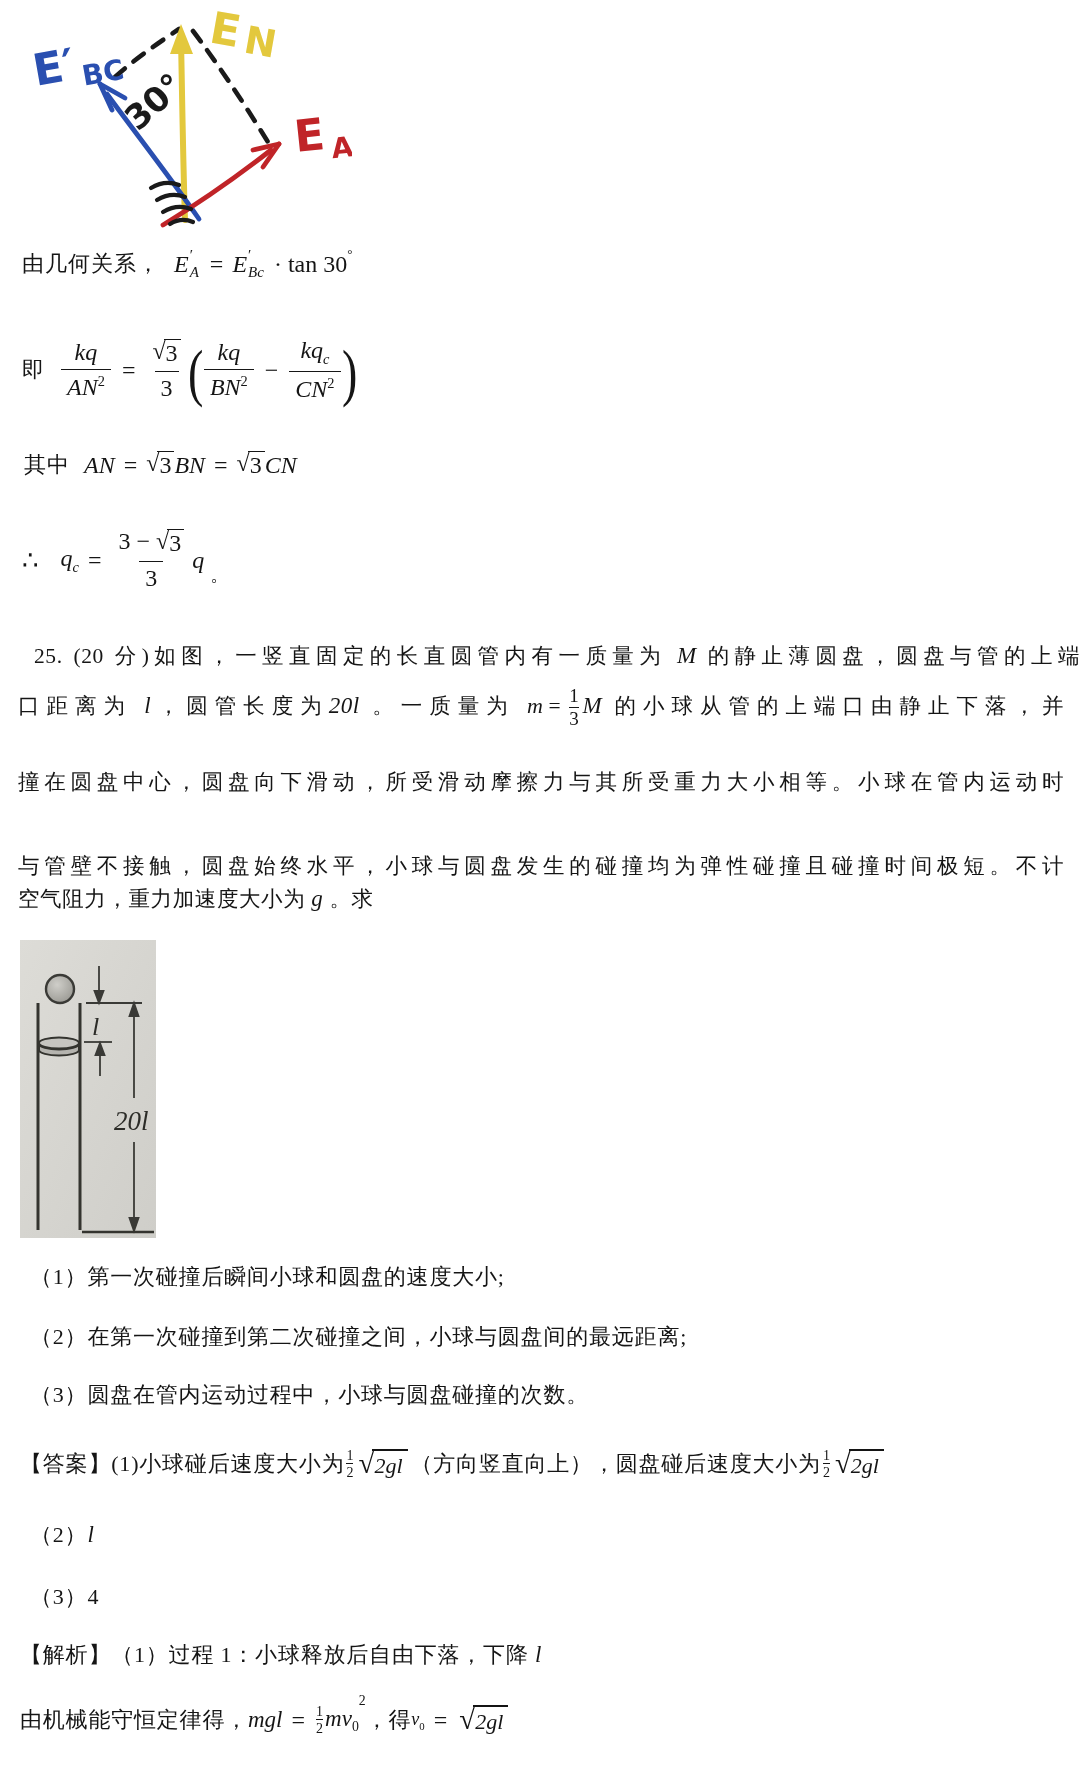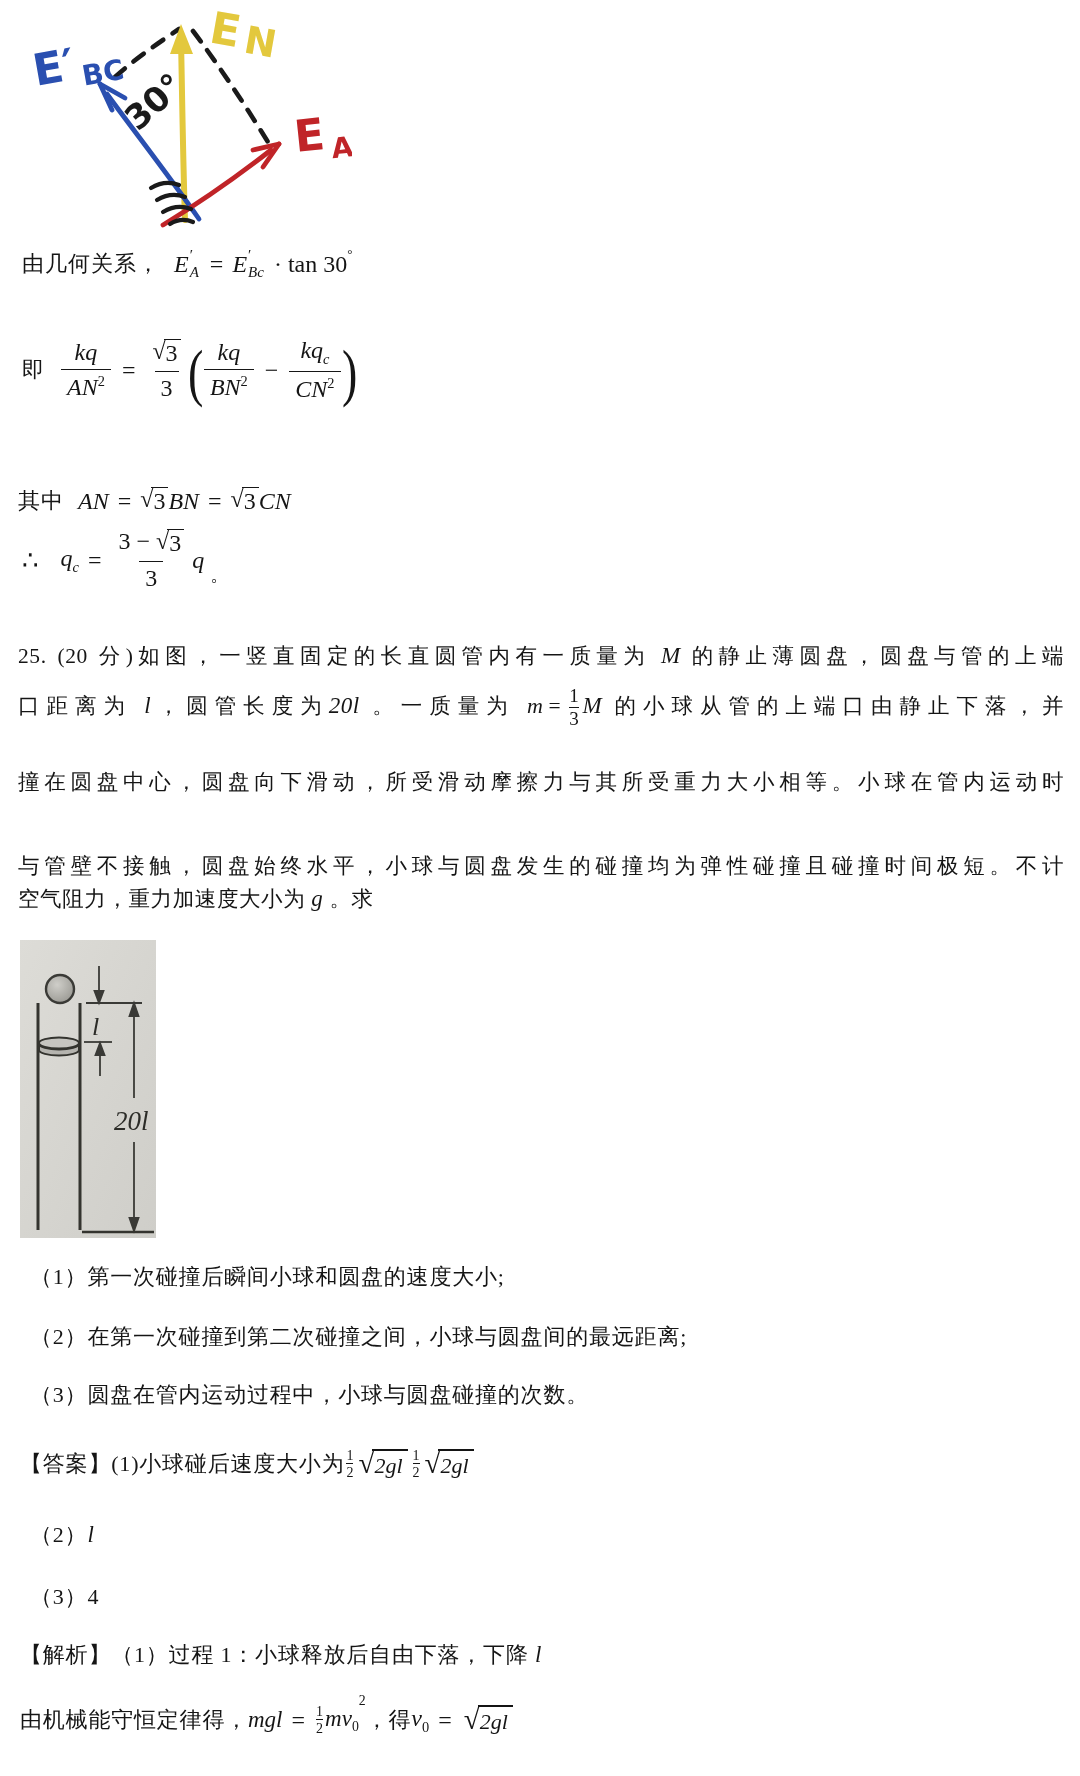--- a/index.html
+++ b/index.html
@@ -133,21 +133,21 @@
     <span class="den"><i>BN</i><sup>2</sup></span>
   </span>
   <span class="op">−</span>
   <span class="frac">
     <span class="num"><i>kq</i><sub><i>c</i></sub></span>
     <span class="den"><i>CN</i><sup>2</sup></span>
   </span>
   <span class="bigp">)</span>
 </div>
 
-<div class="abs mrow" style="left:18px;top:450px;margin-top:36px;">
+<div class="abs mrow" style="left:24px;top:450px;">
   <span class="cn lead">其中</span>
   <span class="mi"><i>AN</i></span>
   <span class="op">=</span>
   <span class="sqrt" style="font-size:24px;">
     <span class="rsign">√</span>
       <span class="rbody">3</span>
   </span>
   <span class="mi"><i>BN</i></span>
   <span class="op">=</span>
   <span class="sqrt" style="font-size:24px;">
@@ -169,21 +169,21 @@
           <span class="rsign">√</span>
           <span class="rbody">3</span>
         </span>
     </span>
     <span class="den">3</span>
   </span>
   <span class="mi"><i>q</i></span>
   <span class="lowdot">。</span>
 </div>
 
-<div class="abs pline" style="left:18px;top:640px;"><span>25. (20 分)如图，一竖直固定的长直圆管内有一质量为</span> <i style="font-size:23px;">M</i> <span>的静止薄圆盘，圆盘与管的上端</span></div>
+<div class="abs pline" style="left:34px;top:640px;"><span>25. (20 分)如图，一竖直固定的长直圆管内有一质量为</span> <i style="font-size:23px;">M</i> <span>的静止薄圆盘，圆盘与管的上端</span></div>
 
 <div class="abs pline" style="left:18px;top:686px;"><span>口距离为</span> <i style="font-size:23px;">l</i><span>，圆管长度为</span><i style="font-size:23px;">20l</i> <span>。一质量为</span> <i style="font-size:22px;">m</i><span style="margin:0 5px;">=</span><span class="pfrac">
       <span>1</span>
       <span class="den">3</span>
     </span><i style="font-size:23px;">M</i> <span>的小球从管的上端口由静止下落，并</span></div>
 
 <div class="abs pline" style="left:18px;top:768px;"><span>撞在圆盘中心，圆盘向下滑动，所受滑动摩擦力与其所受重力大小相等。小球在管内运动时</span></div>
 
 <div class="abs pline" style="left:18px;top:828px;margin-top:24px;"><span>与管壁不接触，圆盘始终水平，小球与圆盘发生的碰撞均为弹性碰撞且碰撞时间极短。不计</span></div>
 
@@ -246,20 +246,21 @@
   <span class="qline">【答案】</span>
   <span class="qline">(1)小球碰后速度大小为</span>
   <span class="sfrac">
       <span>1</span>
       <span class="den">2</span>
     </span>
   <span class="bsqrt">
       <span class="rsign">√</span>
       <span class="rbody">2gl</span>
     </span>
+  <span class="qline">（方向竖直向上），圆盘碰后速度大小为</span>
   <span class="sfrac">
       <span>1</span>
       <span class="den">2</span>
     </span>
   <span class="bsqrt">
       <span class="rsign">√</span>
       <span class="rbody">2gl</span>
     </span>
 </div>
 
@@ -277,19 +278,19 @@
   <i style="font-size:23px;">mgl</i>
   <span class="op">=</span>
   <span class="sfrac">
       <span>1</span>
       <span class="den">2</span>
     </span>
   <span style="font-size:23px;">
     <i>mv</i><sub>0</sub><sup style="position:relative;top:-12px;">2</sup>
   </span>
   <span class="qline">，得</span>
-  <span style="font-size:24px;"><i>v</i><sub>0</sub></span>
+  <span style="font-size:18px;"><i>v</i><sub>0</sub></span>
   <span class="op">=</span>
   <span class="bsqrt">
       <span class="rsign">√</span>
       <span class="rbody">2gl</span>
     </span>
 </div>
 
 </body></html>

